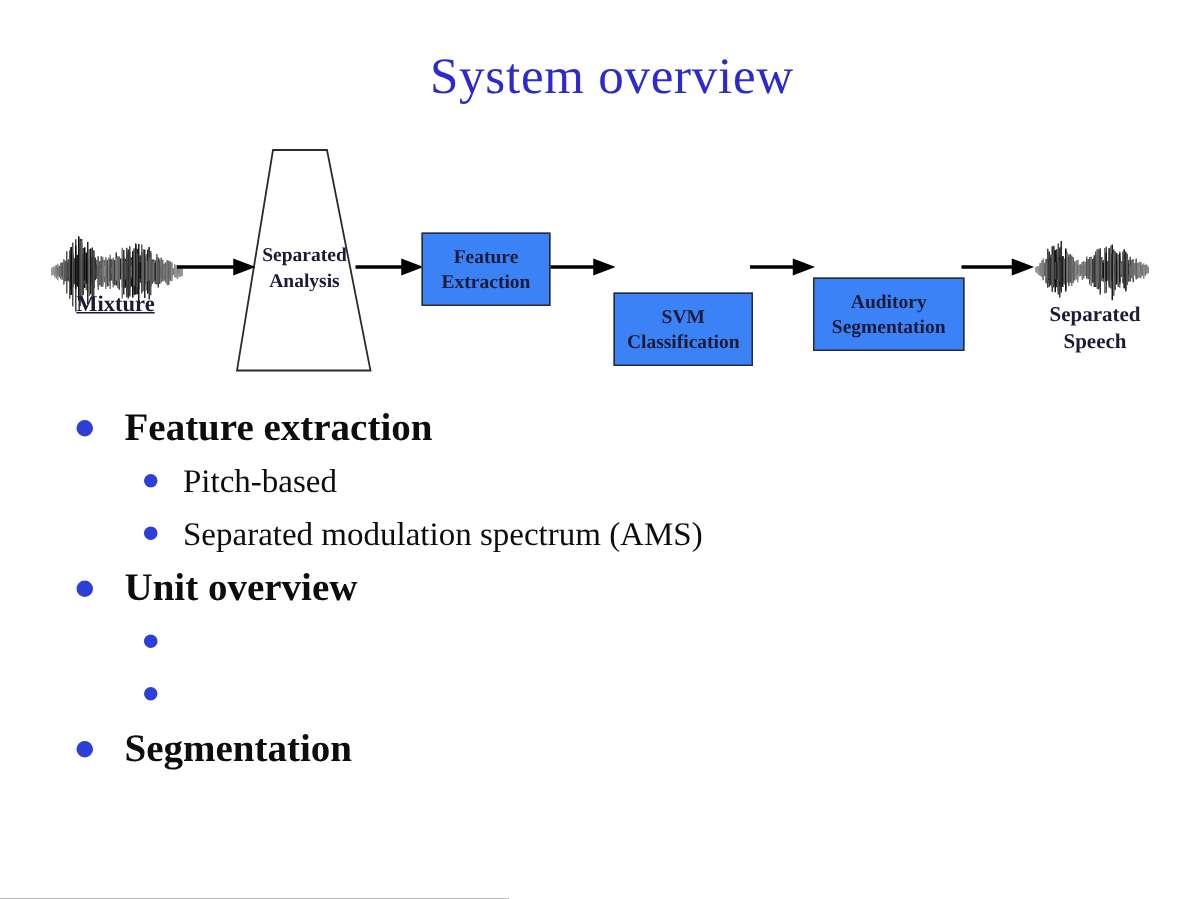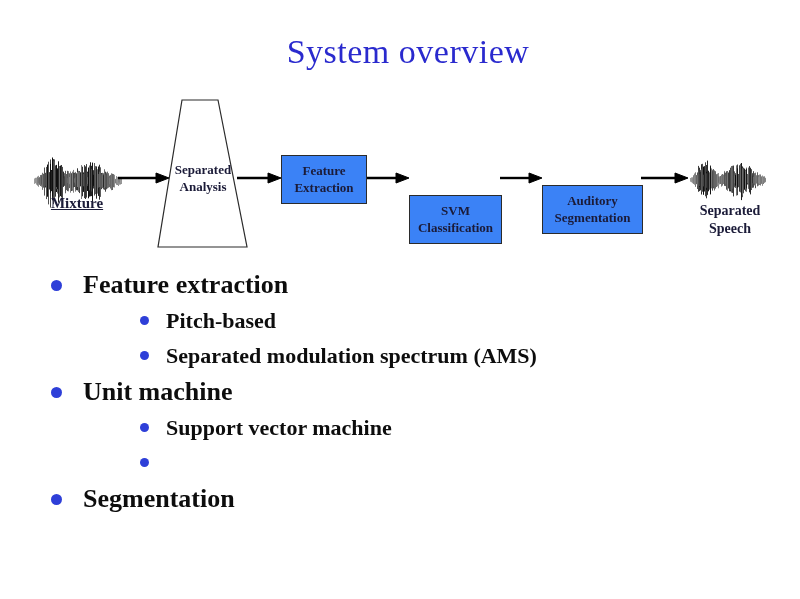--- a/index.html
+++ b/index.html
@@ -29,21 +29,21 @@
     white-space:pre-line; line-height:1.3;
   }
   .trap-label { font-size:13px; }
   .wave-caption { font-size:15px; }
   
   .bullets { position:absolute; top:266px; left:0; width:780px; }
   .b-item { position:relative; color:#0d0d0d; }
   .b-item .dot { position:absolute; border-radius:50%; background:#2e3fd8; }
   .lvl1 { padding-left:83px; font-size:26px; font-weight:bold; line-height:37px; height:37px; }
   .lvl1 .dot { left:51px; top:14px; width:11px; height:11px; }
-  .lvl2 { padding-left:122px; font-size:22px; font-weight:bold; line-height:35px; height:35px;margin-left:44px; }
+  .lvl2 { padding-left:122px; font-size:22px; font-weight:normal; line-height:35px; height:35px; }
   .lvl2 .dot { left:96px; top:13px; width:9px; height:9px; }
 </style>
 </head>
 <body>
 
 <div class="slide">
 
   <h1 class="title">System overview</h1>
 
   <div class="diagram">
@@ -594,25 +594,24 @@
     <div class="b-item lvl2">
       <span class="dot"></span>
       <span>Pitch-based</span>
     </div>
     <div class="b-item lvl2">
       <span class="dot"></span>
       <span>Separated modulation spectrum (AMS)</span>
     </div>
     <div class="b-item lvl1">
       <span class="dot"></span>
-      <span>Unit machine</span>
+      <span>Unit overview</span>
     </div>
     <div class="b-item lvl2">
       <span class="dot"></span>
-      <span>Support vector machine</span>
     </div>
     <div class="b-item lvl2">
       <span class="dot"></span>
     </div>
     <div class="b-item lvl1">
       <span class="dot"></span>
       <span>Segmentation</span>
     </div>
   </div>
 

